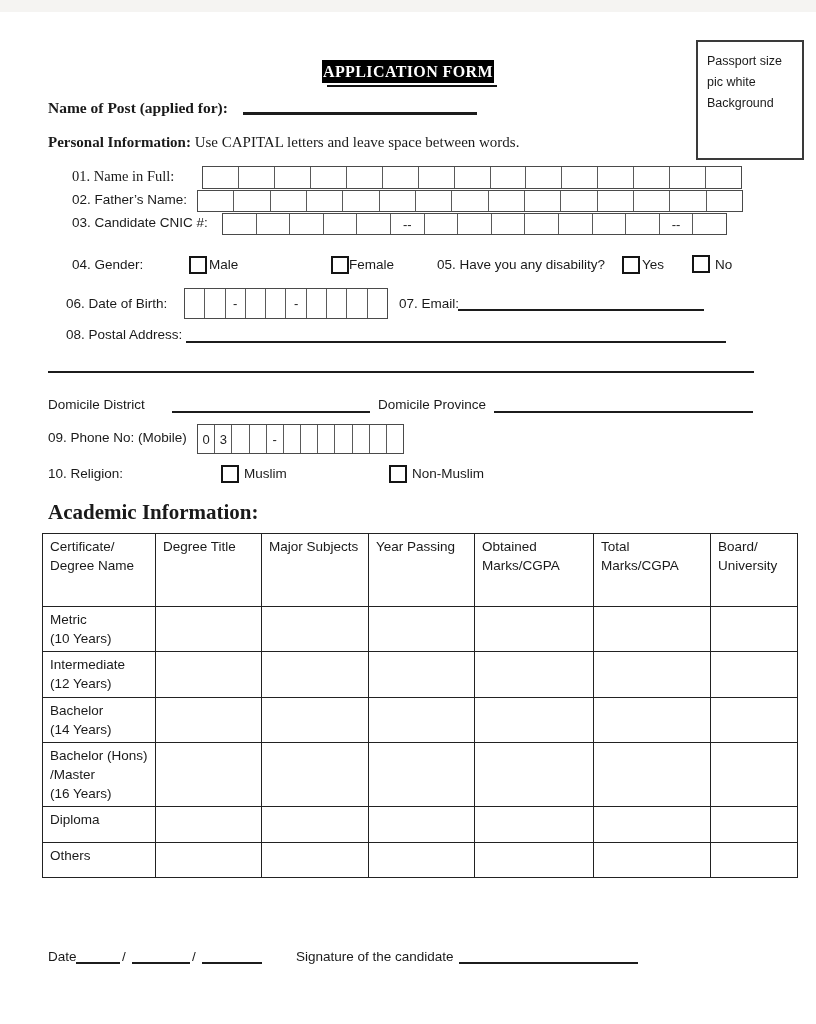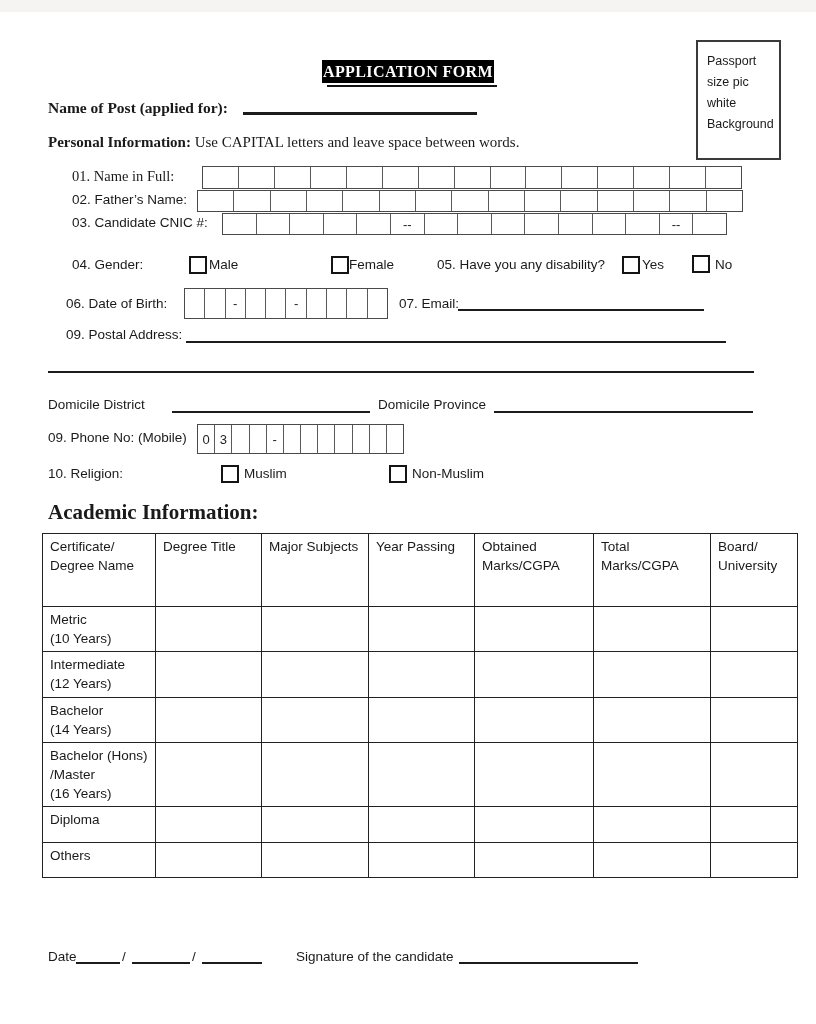--- a/index.html
+++ b/index.html
@@ -14,21 +14,21 @@
              font-family:"Liberation Serif",serif;font-weight:bold;font-size:16px;
              text-align:center;line-height:23px;letter-spacing:.4px;}
   .title-underline{left:327px;top:85px;width:170px;height:2px;background:#121212;}
 
   .lbl{font-size:13.5px;white-space:nowrap;}
   .slbl{font-family:"Liberation Serif",serif;font-size:15px;white-space:nowrap;}
 
   .rule{background:#1c1c1c;height:2px;}
   .thick{height:3px;}
 
-  .passport{left:696px;top:40px;width:85px;height:120px;border:2px solid #3a3a3a;
+  .passport{left:696px;top:40px;width:108px;height:120px;border:2px solid #3a3a3a;
             box-sizing:border-box;padding:9px 4px 0 9px;font-size:12.5px;line-height:1.68;}
 
   .grid{display:flex;border:1.5px solid #4a4a4a;box-sizing:border-box;background:#fff;}
   .grid .cell{flex:1;border-right:1px solid #5a5a5a;display:flex;align-items:center;
               justify-content:center;font-size:13px;color:#222;}
   .grid .cell:last-child{border-right:none;}
 
   .g-name{left:202px;top:166px;width:540px;height:23px;}
   .g-father{left:197px;top:190px;width:546px;height:22px;}
   .g-cnic{left:222px;top:213px;width:505px;height:22px;}
@@ -139,21 +139,21 @@
       <div class="cell"></div>
       <div class="cell">-</div>
       <div class="cell"></div>
       <div class="cell"></div>
       <div class="cell"></div>
       <div class="cell"></div>
     </div>
   <div class="abs lbl" style="left:399px;top:296px;">07. Email:</div>
   <div class="abs rule" style="left:458px;top:309px;width:246px;"></div>
 
-  <div class="abs lbl" style="left:66px;top:327px;">09. Postal Address:</div>
+  <div class="abs lbl" style="left:66px;top:327px;">08. Postal Address:</div>
   <div class="abs rule" style="left:186px;top:341px;width:540px;"></div>
   <div class="abs rule" style="left:48px;top:371px;width:706px;"></div>
 
   <div class="abs lbl" style="left:48px;top:397px;">Domicile District</div>
   <div class="abs rule" style="left:172px;top:411px;width:198px;"></div>
   <div class="abs lbl" style="left:378px;top:397px;">Domicile Province</div>
   <div class="abs rule" style="left:494px;top:411px;width:259px;"></div>
 
   <div class="abs lbl" style="left:48px;top:430px;">09. Phone No: (Mobile)</div>
   <div class="abs grid g-phone">

